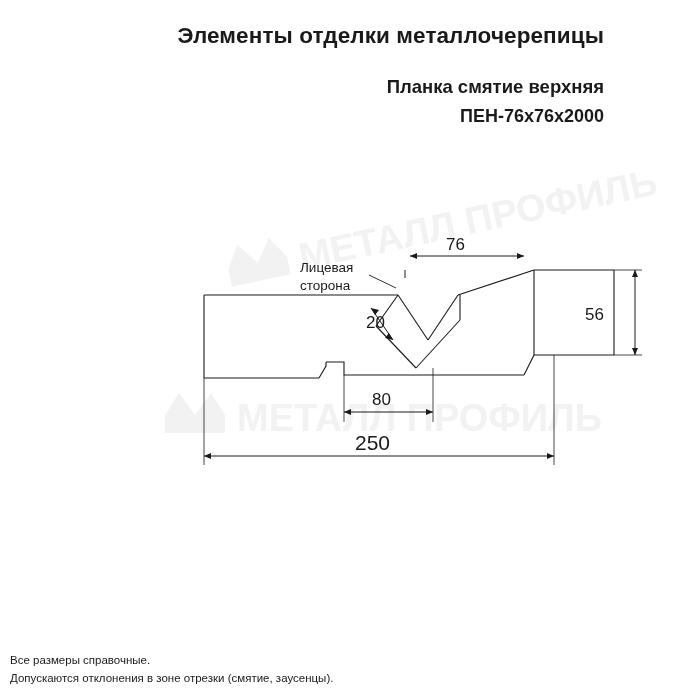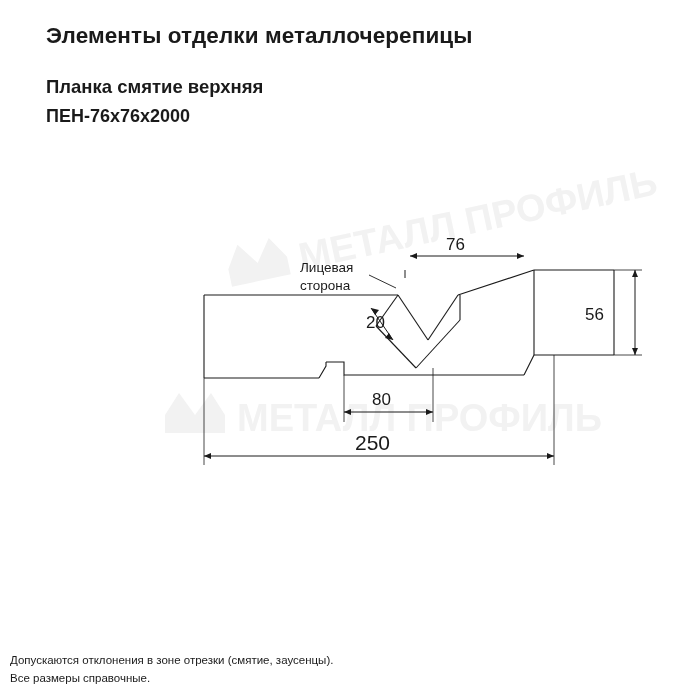--- a/index.html
+++ b/index.html
@@ -17,22 +17,21 @@
   }
   .page {
     position: absolute;
     inset: 0;
   }
   .title-block {
     position: absolute;
     top: 22px;
     left: 0;
     width: 604px;
-    text-align: left;
-    margin-left: 46px;
+    text-align: right;
   }
   .main-title {
     font-size: 22.5px;
     font-weight: bold;
     letter-spacing: 0.1px;
     line-height: 1.2;
   }
   .sub-title {
     font-size: 18.5px;
     font-weight: bold;
@@ -180,17 +179,17 @@
       <text class="dim-text" x="561" y="140" font-size="17" fill="#1a1a1a">56</text>
       <text class="dim-text" x="348" y="225" font-size="17" fill="#1a1a1a">80</text>
       <text class="dim-text" x="331" y="270" font-size="21" fill="#1a1a1a">250</text>
 
       <text class="dim-text" x="276" y="92" font-size="13.5" fill="#1a1a1a">Лицевая</text>
       <text class="dim-text" x="276" y="110" font-size="13.5" fill="#1a1a1a">сторона</text>
     </svg>
   </div>
 
   <div class="footer">
+    <div>Все размеры справочные.</div>
     <div>Допускаются отклонения в зоне отрезки (смятие, заусенцы).</div>
-    <div>Все размеры справочные.</div>
   </div>
 
 </div>
 
 </body></html>

